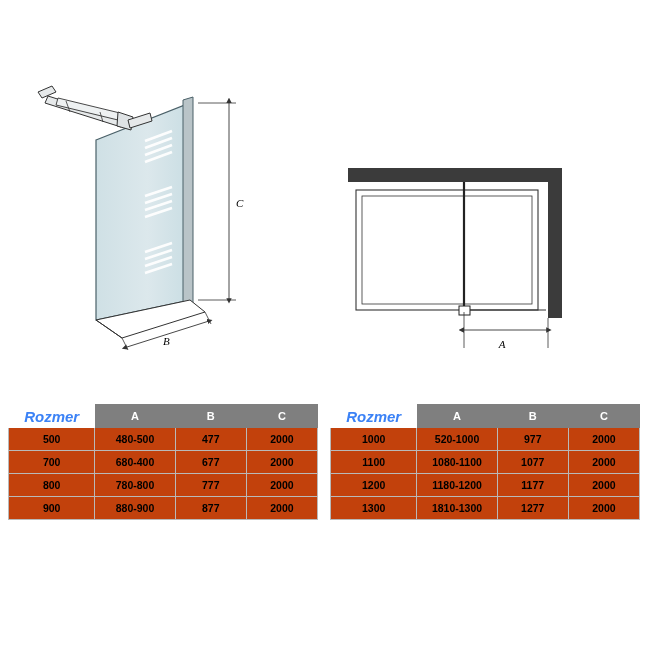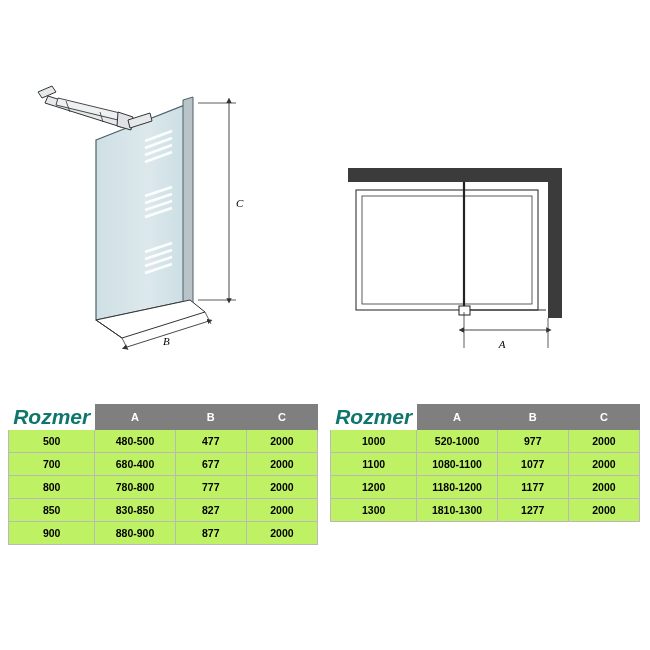--- a/index.html
+++ b/index.html
@@ -62,31 +62,31 @@
     padding: 0;
   }
   table.spec thead th {
     background: #7f7f7f;
     color: #ffffff;
     font-size: 11px;
     border: 1px solid #7f7f7f;
   }
   table.spec thead th.brand {
     background: #ffffff;
-    color: #0f766e;
-    font-size: 21px;
+    color: #3b82f6;
+    font-size: 15px;
     font-style: italic;
     font-weight: bold;
     border: 1px solid #ffffff;
     border-bottom: 1px solid #ffffff;
     text-align: center;
     letter-spacing: 0px;
   }
   table.spec tbody td {
-    background: #bef264;
+    background: #c2410c;
   }
   .col-model { width: 28%; }
   .col-a { width: 26%; }
   .col-b { width: 23%; }
   .col-c { width: 23%; }
 </style>
 </head>
 <body>
 
 <div class="page">
@@ -209,26 +209,20 @@
             <td>677</td>
             <td>2000</td>
           </tr>
           <tr>
             <td>800</td>
             <td>780-800</td>
             <td>777</td>
             <td>2000</td>
           </tr>
           <tr>
-            <td>850</td>
-            <td>830-850</td>
-            <td>827</td>
-            <td>2000</td>
-          </tr>
-          <tr>
             <td>900</td>
             <td>880-900</td>
             <td>877</td>
             <td>2000</td>
           </tr>
         </tbody>
       </table>
     </div>
 
     <div class="table-block">

